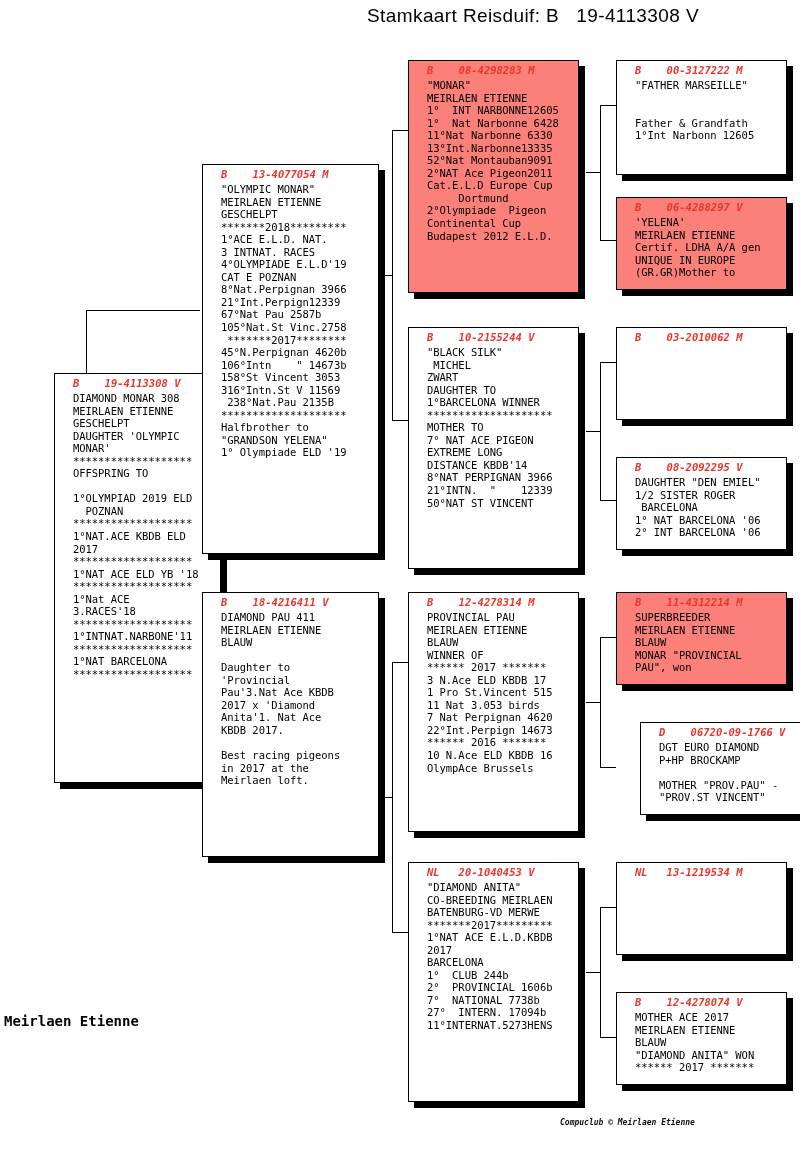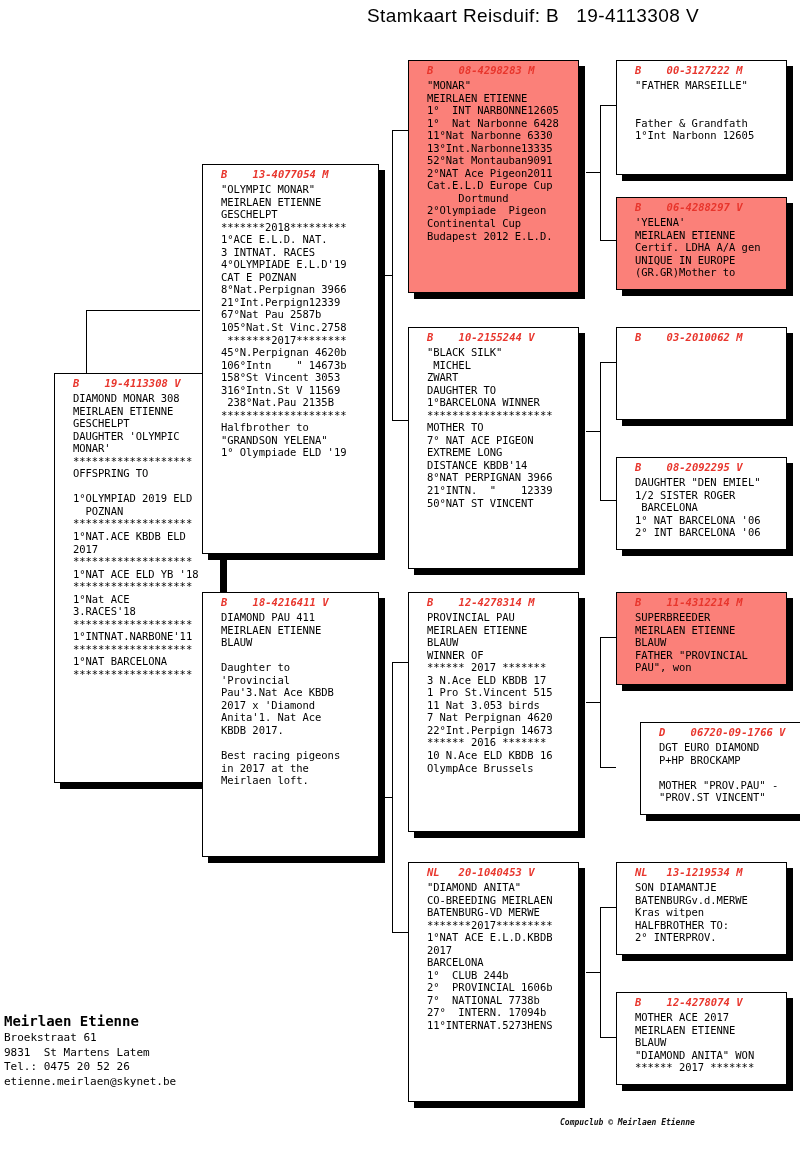--- a/index.html
+++ b/index.html
@@ -242,52 +242,43 @@
  BARCELONA
 1° NAT BARCELONA '06
 2° INT BARCELONA '06</div>
 </div>
 
 <div class="box pink" style="left:616px;top:592px;width:171px;height:93px;">
   <div class="hdr">B    11-4312214 M</div>
   <div class="body">SUPERBREEDER
 MEIRLAEN ETIENNE
 BLAUW
-FATHER "PROVINCIAL
+MONAR "PROVINCIAL
 PAU", won</div>
 </div>
 
 <div class="box" style="left:640px;top:722px;width:171px;height:93px;">
   <div class="hdr">D    06720-09-1766 V</div>
   <div class="body">DGT EURO DIAMOND
 P+HP BROCKAMP
 
 MOTHER "PROV.PAU" -
 "PROV.ST VINCENT"</div>
 </div>
 
 <div class="box" style="left:616px;top:862px;width:171px;height:93px;">
   <div class="hdr">NL   13-1219534 M</div>
-  <div class="body">SON DIAMANTJE
-BATENBURGv.d.MERWE
-Kras witpen
-HALFBROTHER TO:
-2° INTERPROV.</div>
 </div>
 
 <div class="box" style="left:616px;top:992px;width:171px;height:93px;">
   <div class="hdr">B    12-4278074 V</div>
   <div class="body">MOTHER ACE 2017
 MEIRLAEN ETIENNE
 BLAUW
 "DIAMOND ANITA" WON
 ****** 2017 *******</div>
 </div>
 
 <div id="owner">
   <div class="nm">Meirlaen Etienne</div>
-  <div class="ad">Broekstraat 61
-9831  St Martens Latem
-Tel.: 0475 20 52 26
-etienne.meirlaen@skynet.be</div>
 </div>
 
 <div id="credit">Compuclub © Meirlaen Etienne</div>
 
 </body></html>

